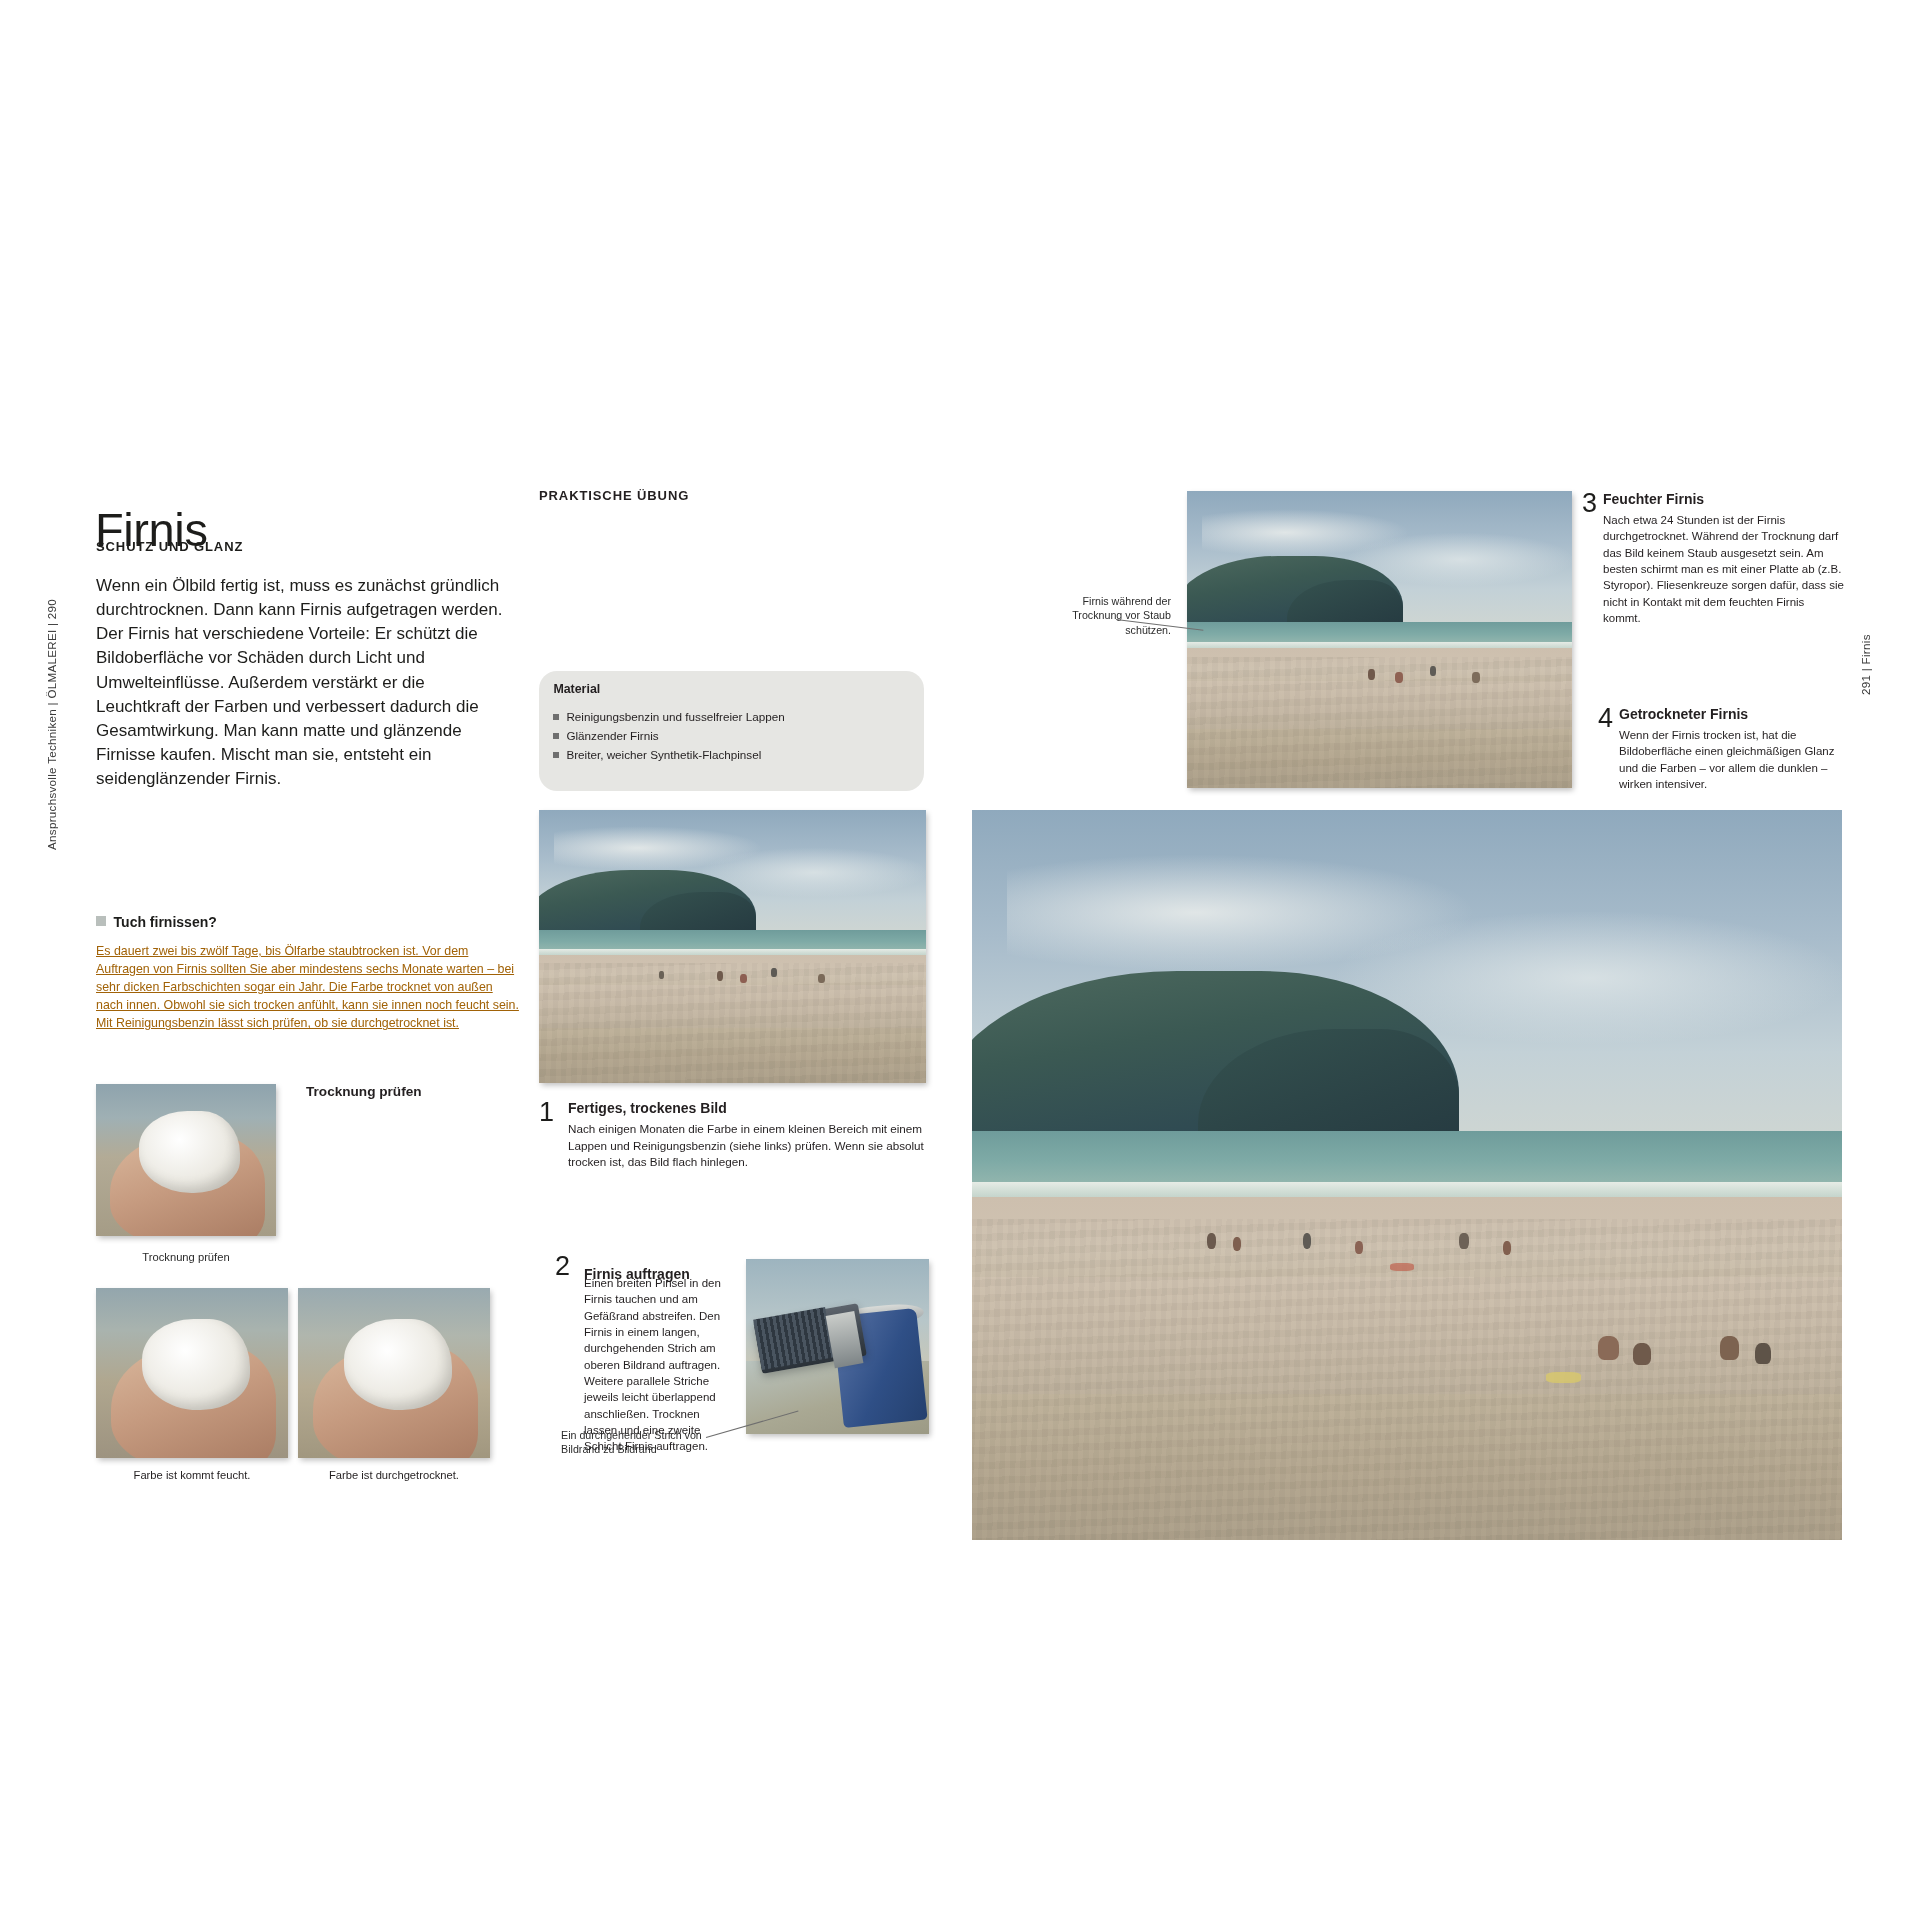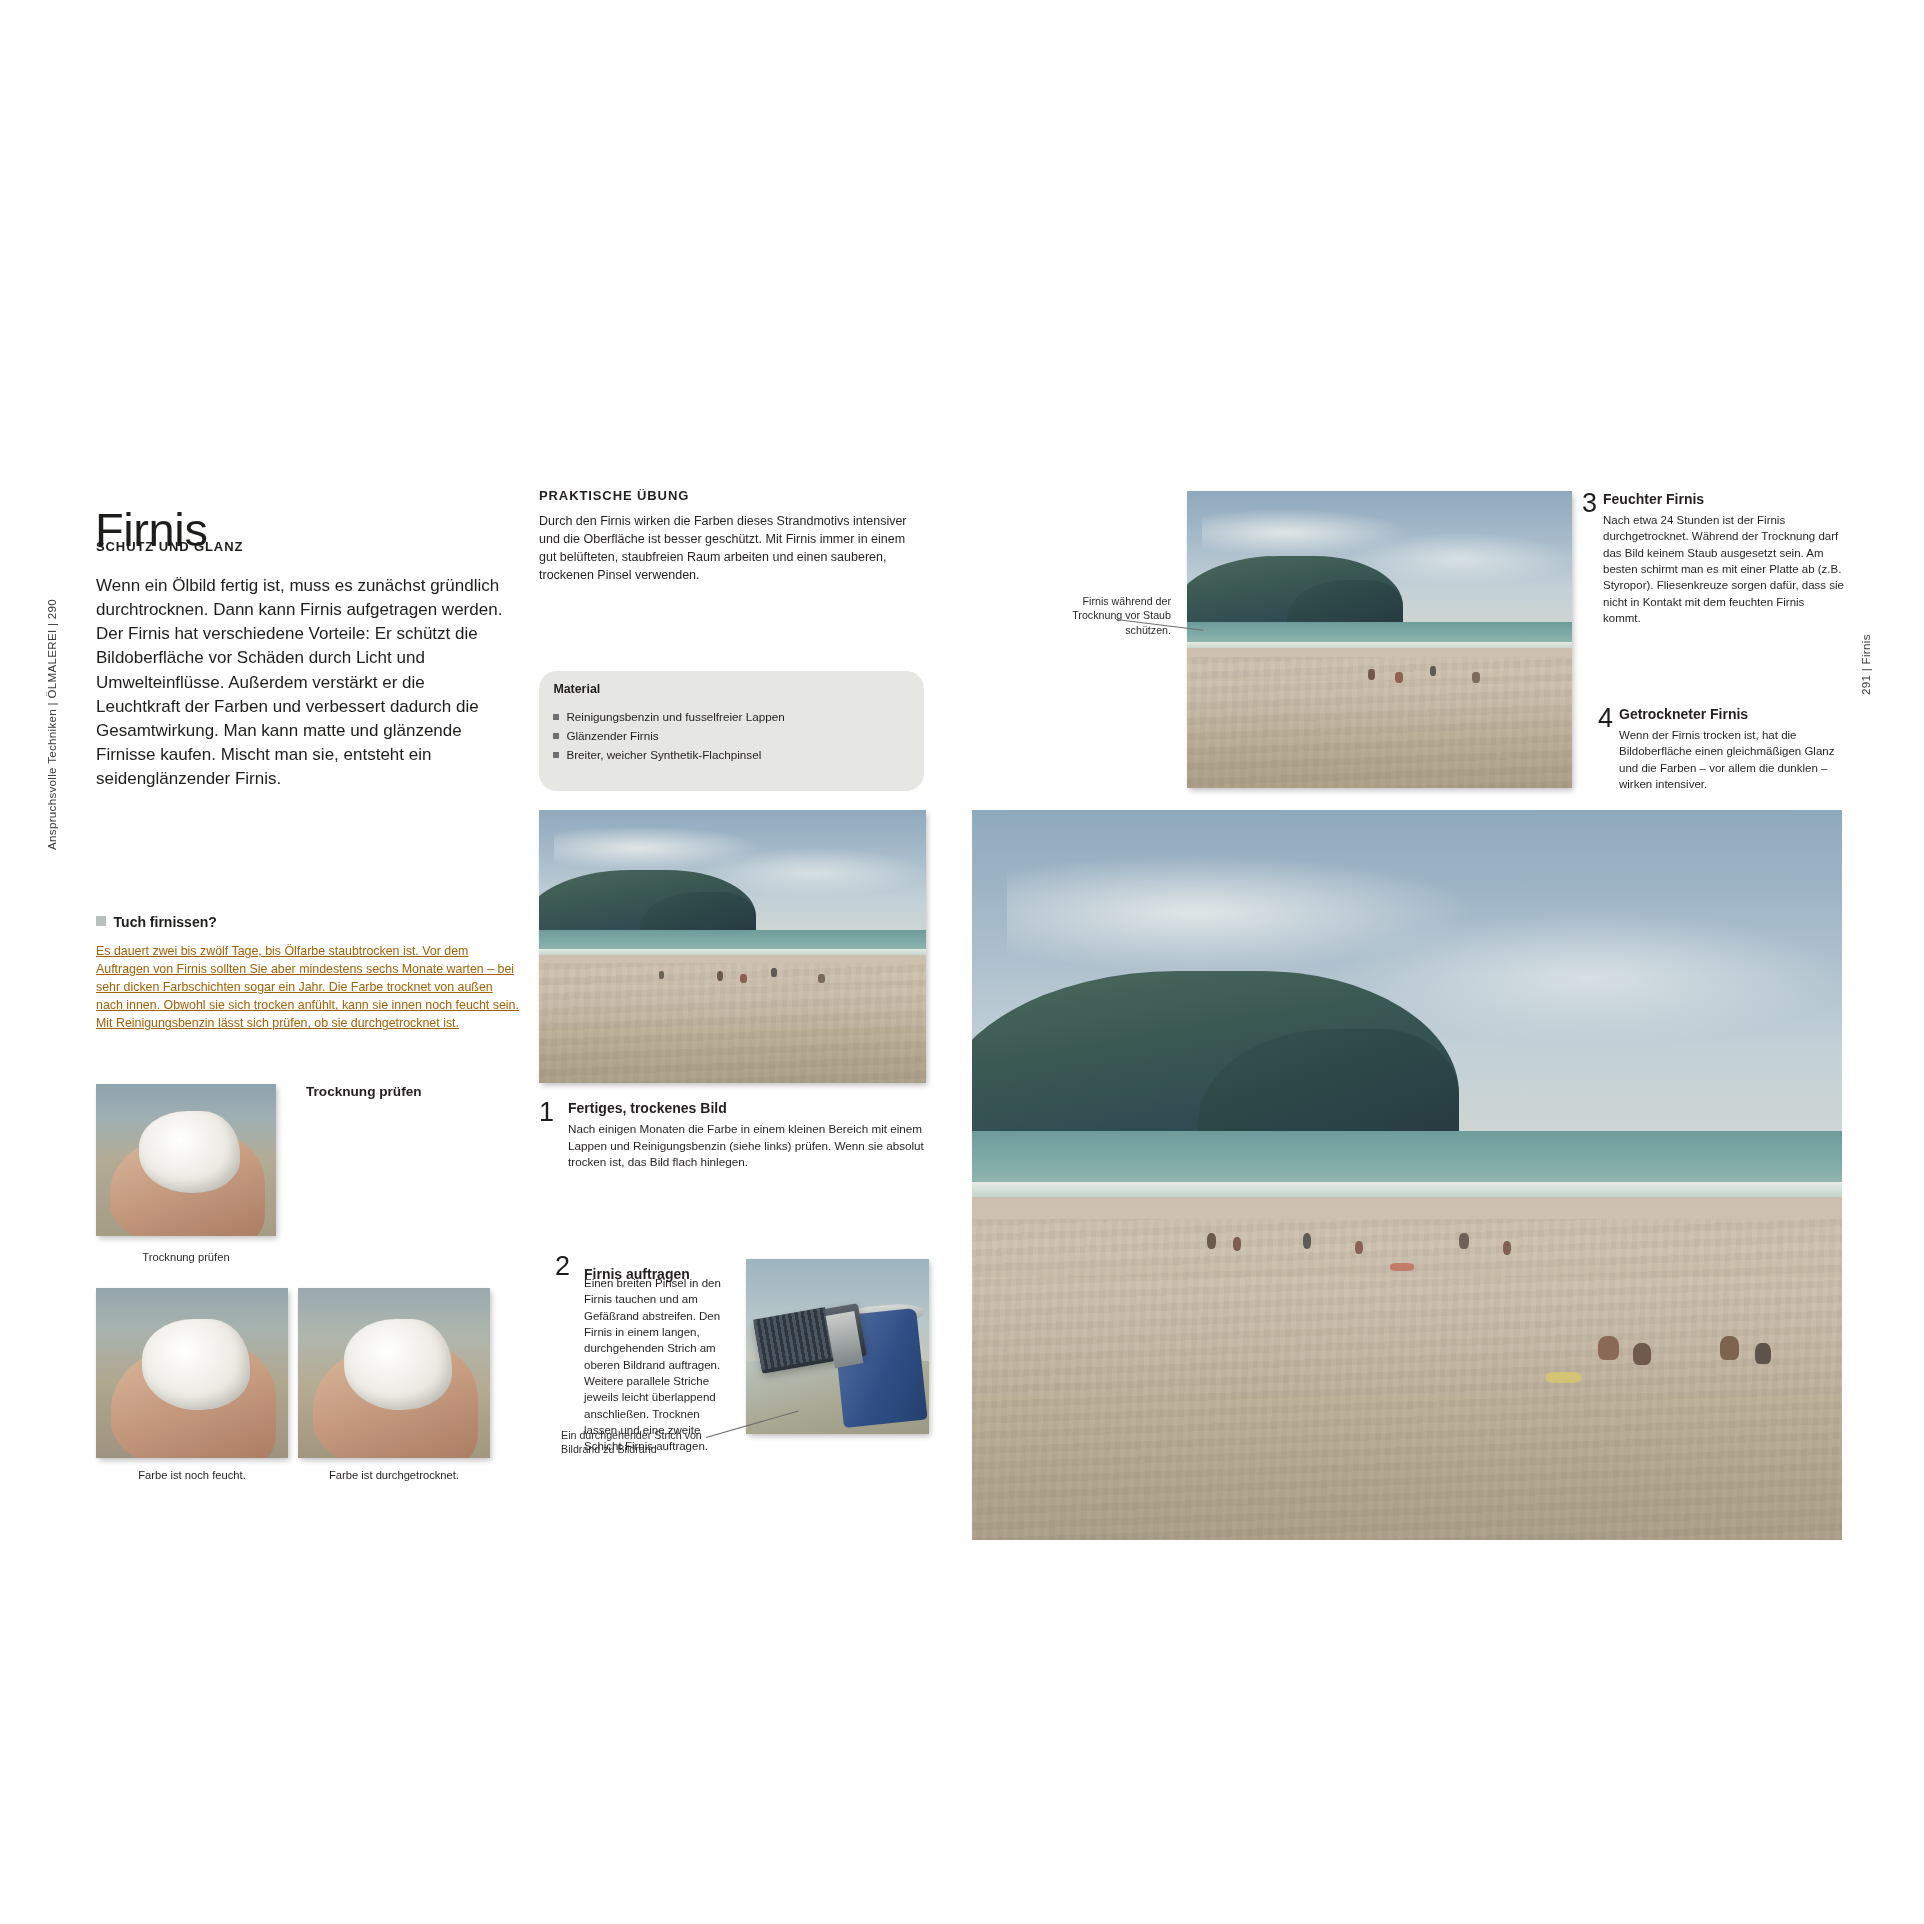--- a/index.html
+++ b/index.html
@@ -578,25 +578,24 @@
       <div class="cloth"></div>
     </div>
   </div>
   <div class="photo" id="photo-trocken">
     <div class="handart variant-c">
       <div class="bg"></div>
       <div class="hand"></div>
       <div class="cloth"></div>
     </div>
   </div>
-  <div id="cap-feucht">Farbe ist noch feucht.</div>
+  <div id="cap-feucht">Farbe ist kommt feucht.</div>
   <div id="cap-trocken">Farbe ist durchgetrocknet.</div>
 
   <div id="praktische-head">PRAKTISCHE ÜBUNG</div>
-  <div id="praktische-text">Durch den Firnis wirken die Farben dieses Strandmotivs intensiver und die Oberfläche ist besser geschützt. Mit Firnis immer in einem gut belüfteten, staubfreien Raum arbeiten und einen sauberen, trockenen Pinsel verwenden.</div>
 
   <div id="material-box">
     <div id="material-title">Material</div>
     <ul id="material-list">
       <li>Reinigungsbenzin und fusselfreier Lappen</li>
       <li>Glänzender Firnis</li>
       <li>Breiter, weicher Synthetik-Flachpinsel</li>
     </ul>
   </div>
 

